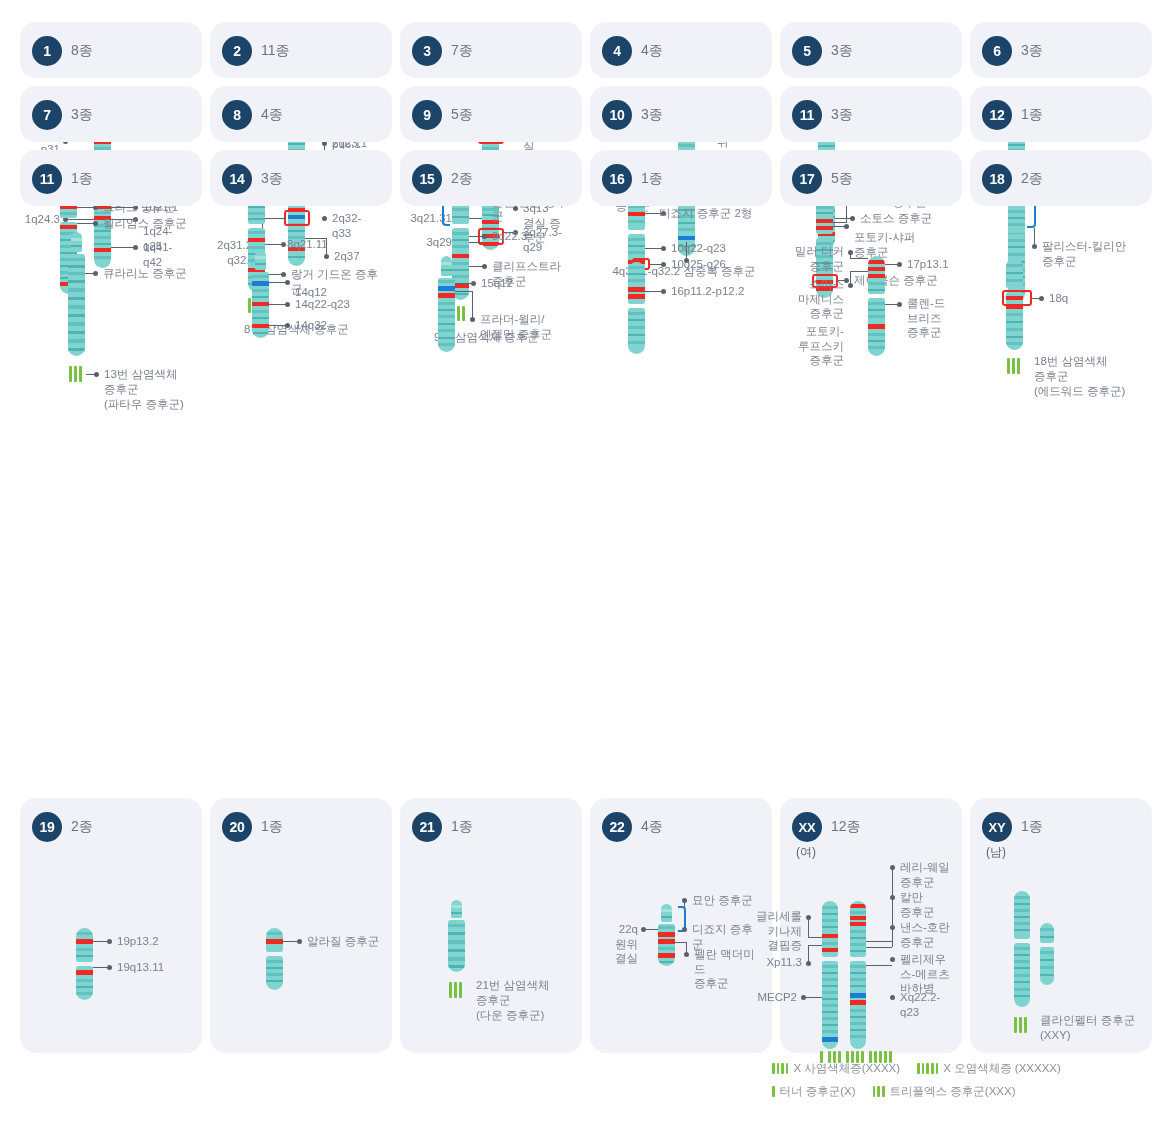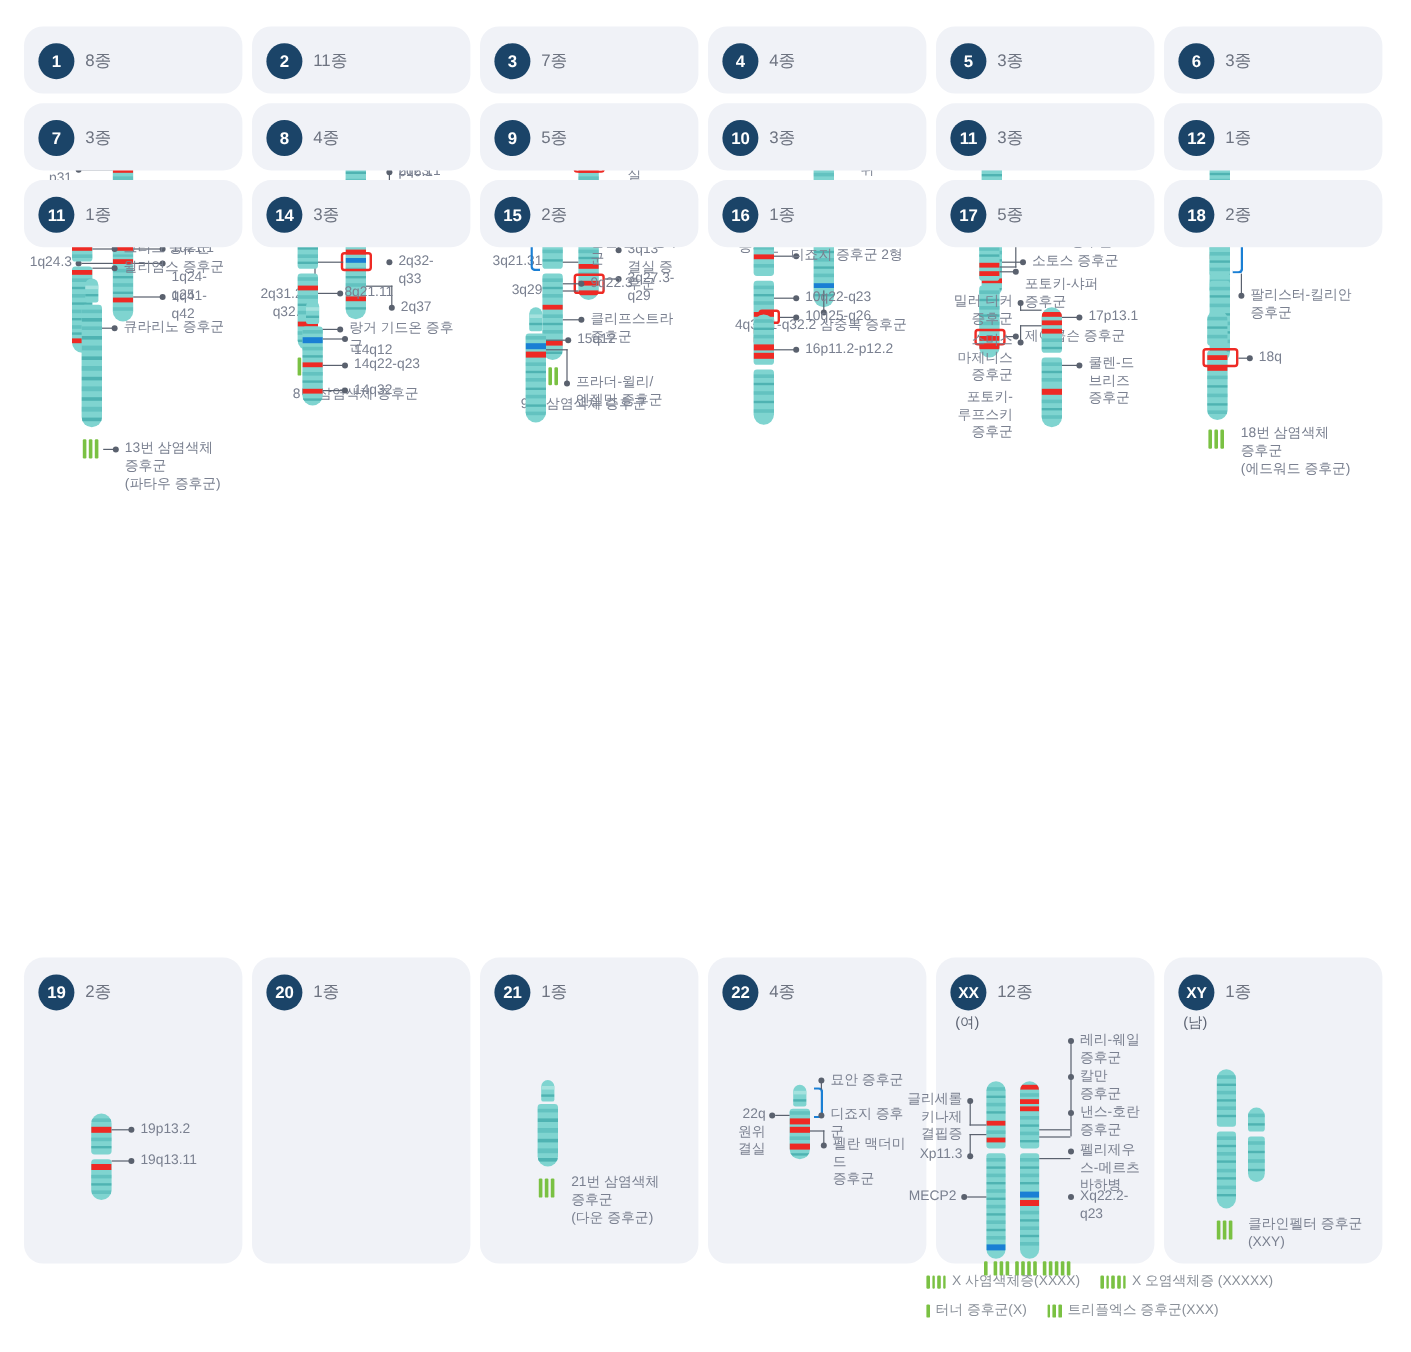--- a/index.html
+++ b/index.html
@@ -952,20 +952,37 @@
           <div class="dot" style="left:75px;top:122.6px;"></div>
         <div class="lbl" style="left:85px;top:118px;">19q13.11</div>
       </div>
     </div>
 
     <div class="card" style="height:255px;">
       <div class="card-head">
         <div class="badge">20</div>
         <div class="count">1종</div>
       </div>
+      <div class="body">
+        <div class="chr" style="left:44px;top:86px;width:17px;height:62px;">
+          <div class="arm top" style="top:0;height:24px;">
+            <div class="band g" style="top:4px;height:3px;"></div>
+            <div class="band red" style="top:11px;height:5px;"></div>
+          </div>
+          <div class="arm bot" style="top:28px;height:34px;">
+            <div class="band g" style="top:4px;height:3px;"></div>
+            <div class="band d" style="top:11px;height:2px;"></div>
+            <div class="band g" style="top:17px;height:3px;"></div>
+            <div class="band d" style="top:24px;height:2px;"></div>
+          </div>
+        </div>
+        <div class="leader h" style="left:61px;top:99px;width:16px;"></div>
+          <div class="dot" style="left:75px;top:96.6px;"></div>
+        <div class="lbl" style="left:85px;top:92px;">알라질 증후군</div>
+      </div>
     </div>
 
     <div class="card" style="height:255px;">
       <div class="card-head">
         <div class="badge">21</div>
         <div class="count">1종</div>
       </div>
       <div class="body">
         <div class="chr" style="left:36px;top:58px;width:17px;height:72px;">
           <div class="arm top" style="top:0;height:18px;width:11px;left:3px;border-radius:6px 6px 2px 2px;">

